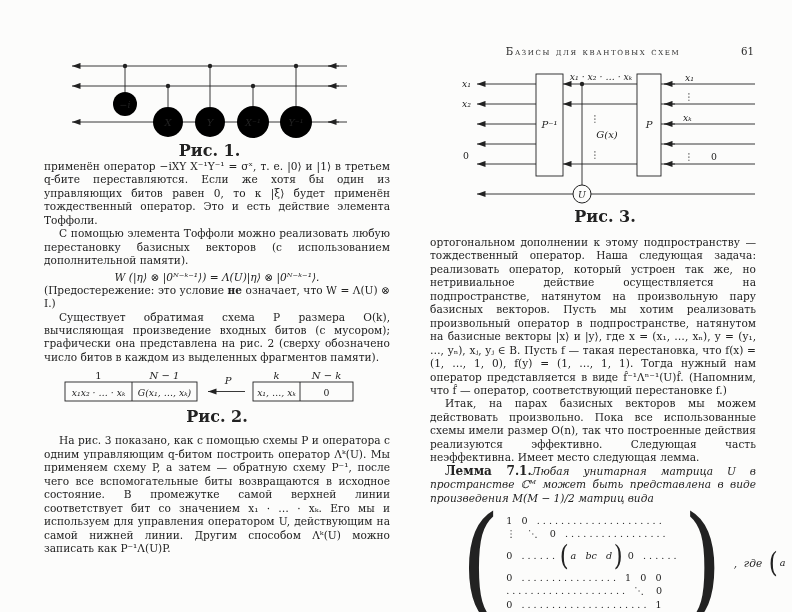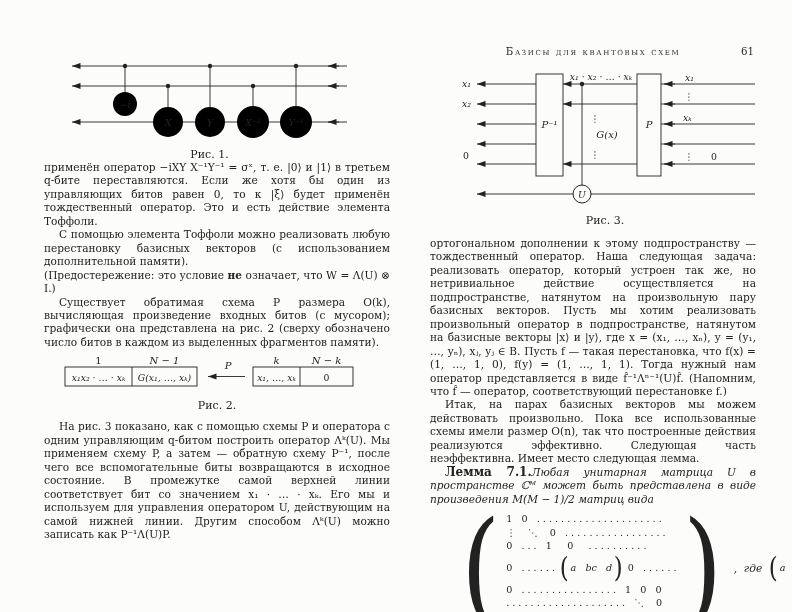--- a/index.html
+++ b/index.html
@@ -10,21 +10,21 @@
   #rightpage{left:430px;width:326px}
   .hdr{position:relative;height:16px;font-size:10.2px;color:#2b2b2b}
   .hdr .num{position:absolute;top:0}
   #leftpage .num{left:2px}
   #rightpage .num{right:2px}
   .hdr .ttl{display:block;text-align:center;font-variant:small-caps;letter-spacing:1.6px;font-size:10.2px}
   p.body{margin:0;font-size:10.6px;line-height:13.45px;text-align:justify}
   .ind{text-indent:15px}
   .mt{margin-top:12px}
   .formula{font-size:10.6px;text-align:center;margin:3px 0 1px;font-style:italic}
-  .figcap{font-weight:400;font-size:11px;text-align:center;margin-top:8px}
+  .figcap{font-weight:700;font-size:16px;text-align:center;margin-top:1px}
   .cap1{width:285px;margin-left:23px}
   .cap3{width:300px;margin-left:25px}
   svg{display:block}
   .fig1{margin:8px 0 0 23px}
   .fig2{margin:6px 0 0 0}
   .fig3{margin:10px 0 0 25px}
   svg text{font-size:10px;fill:#222;font-family:"DejaVu Serif","Liberation Serif",serif;font-style:italic}
   svg text.up{font-style:normal}
   svg text.sm{font-size:9.3px}
   svg line,svg rect{stroke:#222;stroke-width:0.9}
@@ -88,20 +88,21 @@
       <text x="101" y="71.5" text-anchor="middle">X</text>
       <text x="143" y="71.5" text-anchor="middle">Y</text>
       <text x="186" y="71.5" text-anchor="middle" class="sm">X⁻¹</text>
       <text x="229" y="71.5" text-anchor="middle" class="sm">Y⁻¹</text>
     </g>
   </svg>
   <div class="figcap cap1">Рис. 1.</div>
 
   <p class="body mt">применён оператор −iXY X⁻¹Y⁻¹ = σˣ, т. е. |0⟩ и |1⟩ в третьем q-бите переставляются. Если же хотя бы один из управляющих битов равен 0, то к |ξ⟩ будет применён тождественный оператор. Это и есть действие элемента Тоффоли.</p>
   <p class="body ind">С помощью элемента Тоффоли можно реализовать любую перестановку базисных векторов (с использованием дополнительной памяти).</p>
+  <div class="formula">W (|η⟩ ⊗ |0ᴺ⁻ᵏ⁻¹⟩) = Λ(U)|η⟩ ⊗ |0ᴺ⁻ᵏ⁻¹⟩.</div>
   <p class="body"><span>(Предостережение: это условие </span><b>не</b><span> означает, что W = Λ(U) ⊗ I.)</span></p>
   <p class="body ind">Существует обратимая схема P размера O(k), вычисляющая произведение входных битов (с мусором); графически она представлена на рис. 2 (сверху обозначено число битов в каждом из выделенных фрагментов памяти).</p>
 
   <svg class="fig2" width="346" height="36" viewBox="0 0 346 36">
     <defs>
       <marker id="ar2" markerWidth="9" markerHeight="7" refX="8.5" refY="3.5" orient="auto" markerUnits="userSpaceOnUse">
         <path d="M8.5,3.5 L0,0.4 L0,6.6 Z" fill="#222"></path>
       </marker>
     </defs>
     <text class="up" x="54.5" y="8.5" text-anchor="middle">1</text>
@@ -187,21 +188,20 @@
 
   <p class="body" style="margin-top:10px">ортогональном дополнении к этому подпространству — тождественный оператор. Наша следующая задача: реализовать оператор, который устроен так же, но нетривиальное действие осуществляется на подпространстве, натянутом на произвольную пару базисных векторов. Пусть мы хотим реализовать произвольный оператор в подпространстве, натянутом на базисные векторы |x⟩ и |y⟩, где x = (x₁, …, xₙ), y = (y₁, …, yₙ), xⱼ, yⱼ ∈ B. Пусть f — такая перестановка, что f(x) = (1, …, 1, 0), f(y) = (1, …, 1, 1). Тогда нужный нам оператор представляется в виде f̂⁻¹Λⁿ⁻¹(U)f̂. (Напомним, что f̂ — оператор, соответствующий перестановке f.)</p>
   <p class="body ind">Итак, на парах базисных векторов мы можем действовать произвольно. Пока все использованные схемы имели размер O(n), так что построенные действия реализуются эффективно. Следующая часть неэффективна. Имеет место следующая лемма.</p>
   <p class="body ind lemma"><b>Лемма 7.1.</b><i>Любая унитарная матрица U в пространстве ℂᴹ может быть представлена в виде произведения M(M − 1)/2 матриц вида</i></p>
 
   <div class="mxwrap">
     <span class="bp">(</span>
     <div class="mrows">
       <div class="mrow">1   0   . . . . . . . . . . . . . . . . . . . . .</div>
       <div class="mrow">⋮    ⋱    0   . . . . . . . . . . . . . . . . .</div>
-      <div class="mrow">0   . . .   1     0     . . . . . . . . . .</div>
       <div class="mrow mrow4">
         <span>0   . . . . . .</span>
         <span class="im">
           <span class="p">(</span>
           <span class="col">
             <span>a   b</span>
             <span>c   d</span>
           </span>
           <span class="p">)</span>
         </span>

